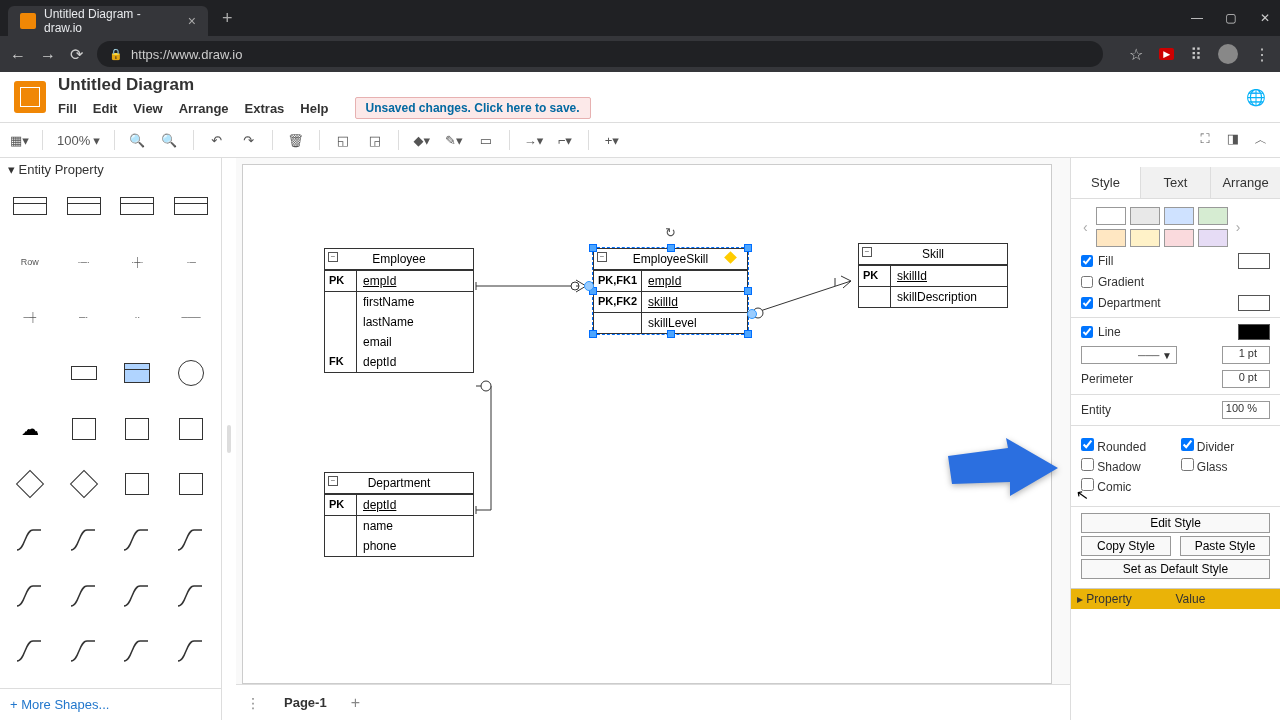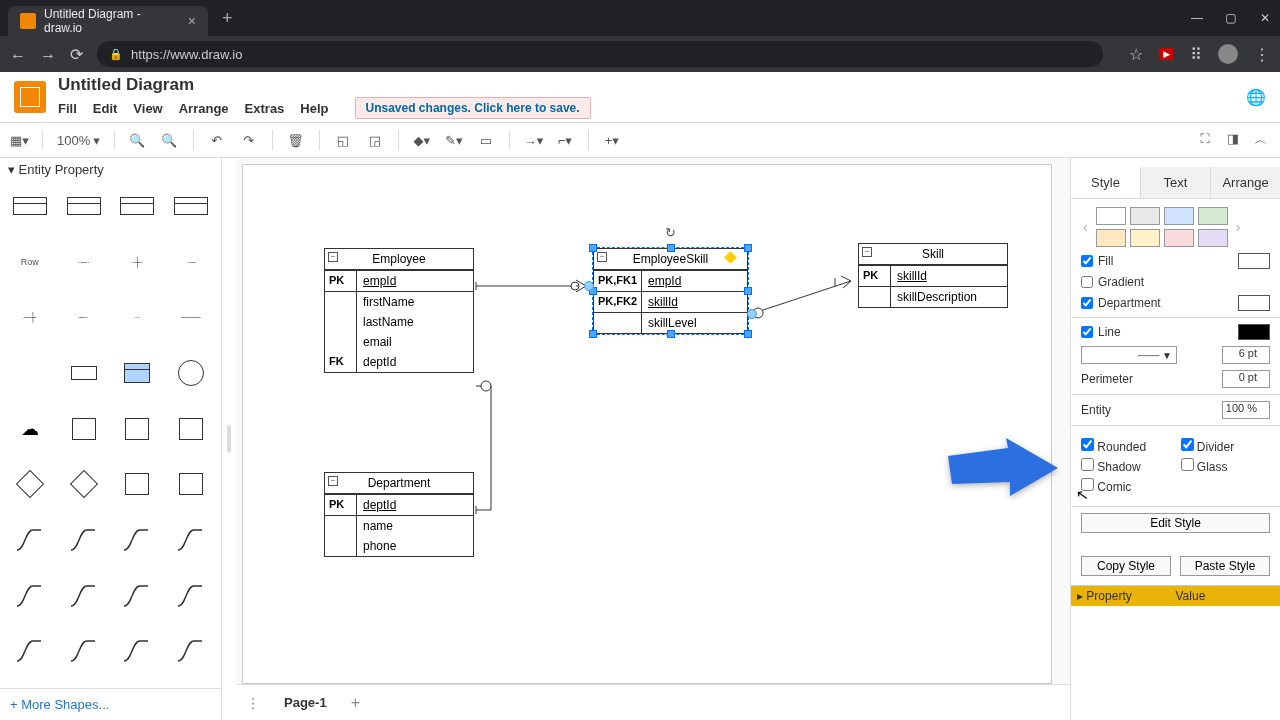--- a/index.html
+++ b/index.html
@@ -96,21 +96,21 @@
 .sw { width: 30px; height: 18px; border: 1px solid #999; }
 .prop-row { display: flex; align-items: center; justify-content: space-between; margin: 6px 0; }
 .prop-row label { display: flex; align-items: center; gap: 5px; }
 .prop-row input[type=checkbox] { width: 12px; height: 12px; }
 .color-box { width: 32px; height: 16px; border: 1px solid #555; }
 .num-input { width: 48px; height: 18px; font-size: 11px; text-align: right; padding-right: 12px; border: 1px solid #999; position: relative; }
 .line-select { width: 96px; height: 18px; border: 1px solid #999; font-size: 10px; display: flex; align-items: center; justify-content: flex-end; padding: 0 4px; }
 .check-grid { display: grid; grid-template-columns: 1fr 1fr; gap: 4px 10px; margin: 12px 0; }
 .btn-row { margin-top: 6px; }
 .panel-btn { width: 100%; border: 1px solid #999; background: #f9f9f9; font-size: 12px; padding: 2px 0; margin-bottom: 3px; }
-.btn-split { display: flex; gap: 9px; margin-top: 20px; }
+.btn-split { display: flex; gap: 9px; }
 .btn-split .panel-btn { flex: 1; }
 .prop-table-head { background: #eab308; display: flex; padding: 3px 6px; border-top: 1px solid #ccc; margin: 6px -10px 0; }
 .prop-table-head > div { flex: 1; }
 
 
 .page-tabs { height: 36px; border-top: 1px solid #ddd; display: flex; align-items: center; padding: 0 10px; gap: 12px; font-size: 13px; }
 .page-handle { color: #888; font-size: 14px; }
 .page-tab { font-weight: bold; color: #333; padding: 6px 12px; }
 .page-add { color: #888; font-size: 16px; }
 
@@ -504,21 +504,21 @@
       <hr style="border:none;border-top:1px solid #ddd;margin:6px -10px">
       <div class="prop-row">
         <label>
             <input type="checkbox" checked="" style="">
             <span>Line</span>
           </label>
         <div class="color-box" style="background:#000"></div>
       </div>
       <div class="prop-row">
         <div class="line-select">─── ▼</div>
-        <div class="num-input">6 pt</div>
+        <div class="num-input">1 pt</div>
       </div>
       <div class="prop-row">
         <span>Perimeter</span>
         <div class="num-input">0 pt</div>
       </div>
       <hr style="border:none;border-top:1px solid #ddd;margin:6px -10px">
       <div class="prop-row">
         <span>Entity</span>
         <div class="num-input">100 %</div>
       </div>
@@ -530,20 +530,21 @@
         <label><input type="checkbox" style=""> <span>Glass</span></label>
         <label><input type="checkbox" style=""> <span>Comic</span></label>
       </div>
       <hr style="border:none;border-top:1px solid #ddd;margin:6px -10px">
       <div class="btn-row">
         <button class="panel-btn">Edit Style</button>
         <div class="btn-split">
           <button class="panel-btn">Copy Style</button>
           <button class="panel-btn">Paste Style</button>
         </div>
+        <button class="panel-btn">Set as Default Style</button>
       </div>
       <div class="prop-table-head">
         <div>▸ <span>Property</span></div>
         <div>Value</div>
       </div>
     </div>
   </div>
 </div>
 
 <div class="big-arrow">

